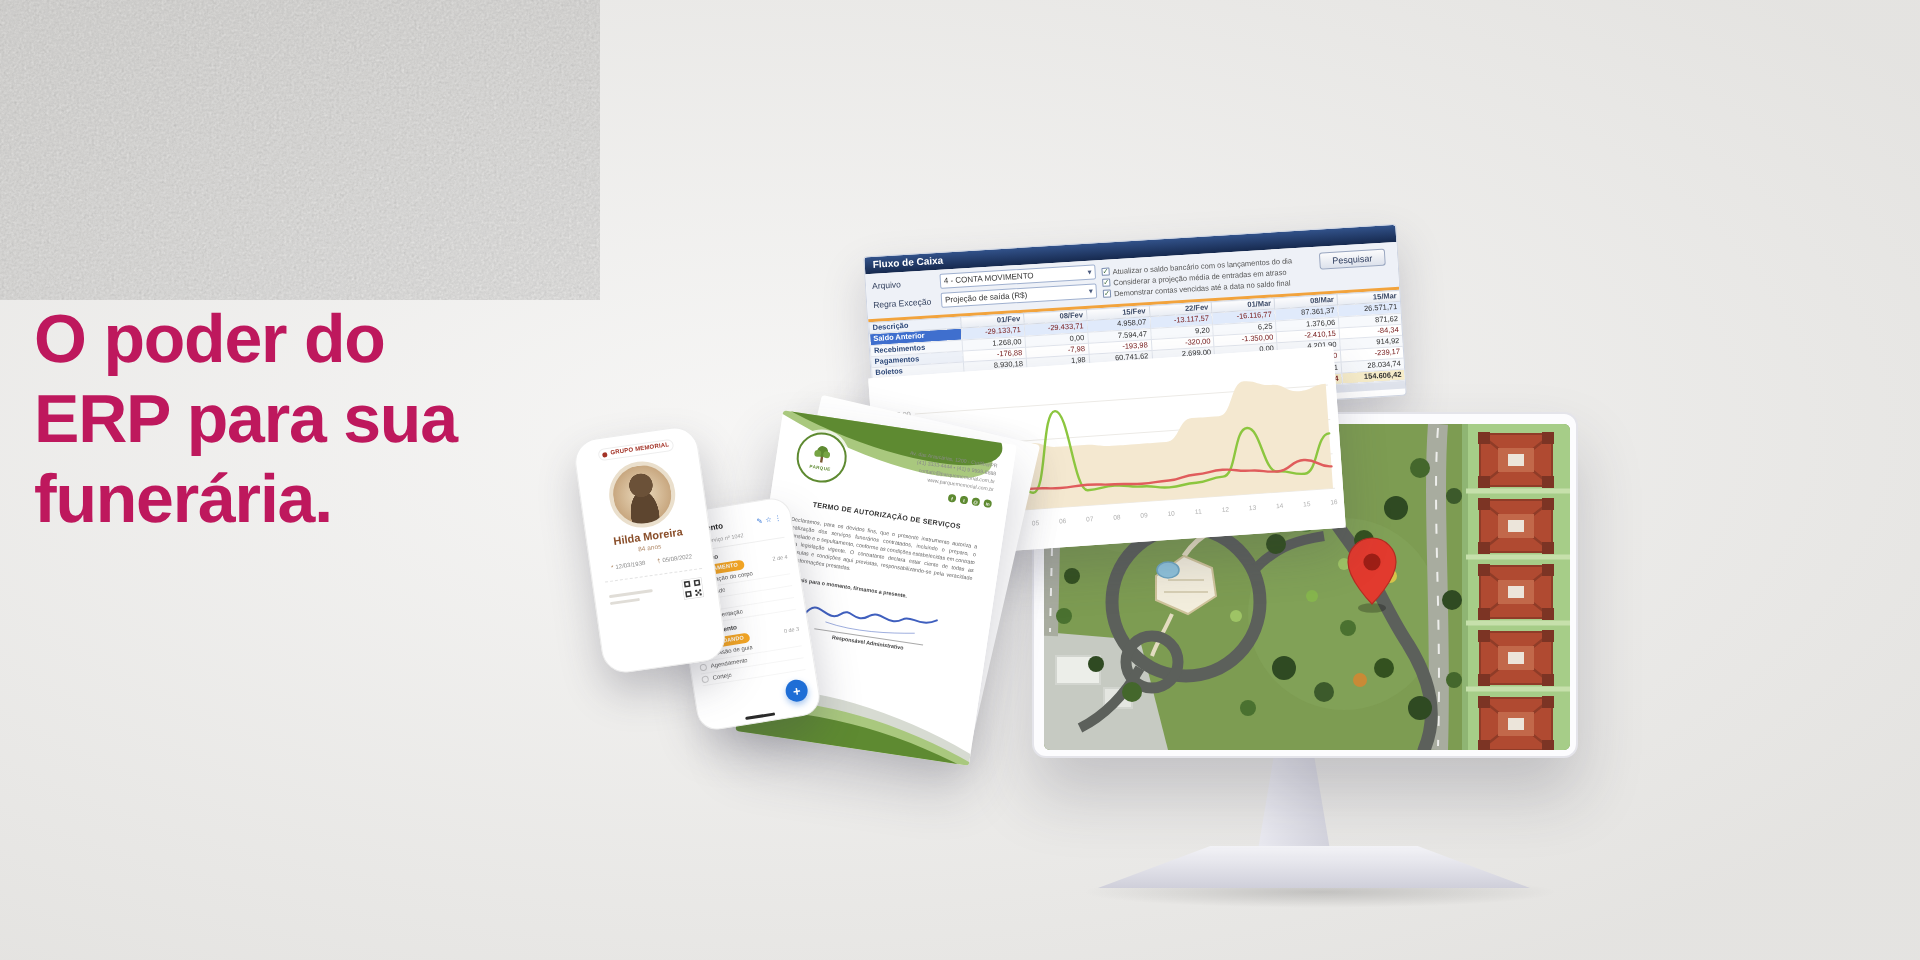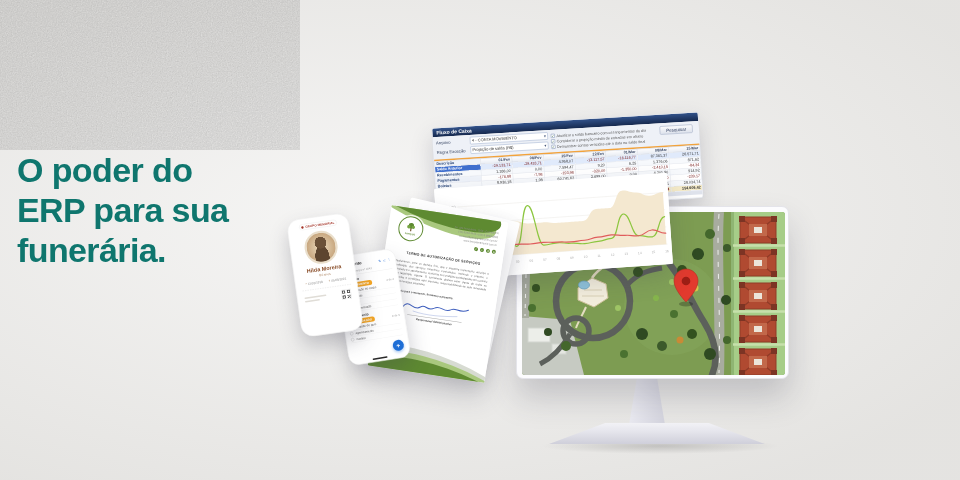--- a/index.html
+++ b/index.html
@@ -6,21 +6,21 @@
   html,body { width:960px; height:480px; overflow:hidden; }
   body { font-family:"Liberation Sans", sans-serif; background:#ebeae8; }
   .stage { position:relative; width:960px; height:480px; background:#ecebe9; overflow:hidden; }
   .bg-vignette { position:absolute; inset:0; z-index:0;
     background:radial-gradient(ellipse at 40% 45%, rgba(255,255,255,.55), rgba(214,213,210,.35) 85%); }
   .bg-noise { position:absolute; inset:0; z-index:60; pointer-events:none; opacity:.5; }
 
   
   .headline { position:absolute; left:17px; top:150px; width:250px; z-index:5;
     font-size:34px; line-height:40px; font-weight:700; letter-spacing:-0.6px;
-    color:#0f766e; white-space:pre-line; }
+    color:#be185d; white-space:pre-line; }
 
   
   .design { transform:scale(.5); transform-origin:0 0; position:relative; }
 
   
   .ss-outer { position:absolute; left:434px; top:120px; width:267px; height:86px; z-index:10;
     transform:rotate(-3.5deg); border-radius:3px; box-shadow:0 10px 22px rgba(60,60,80,.22); }
   .ss-design { width:534px; height:172px; background:#fff; border:1px solid #cfd5e2; border-radius:4px; overflow:hidden; }
   .ss-titlebar { height:17px; display:flex; align-items:center; padding-left:8px;
     background:linear-gradient(#32528a,#16294e); color:#fff; font-size:10px; font-weight:700; border-radius:3px 3px 0 0; }

